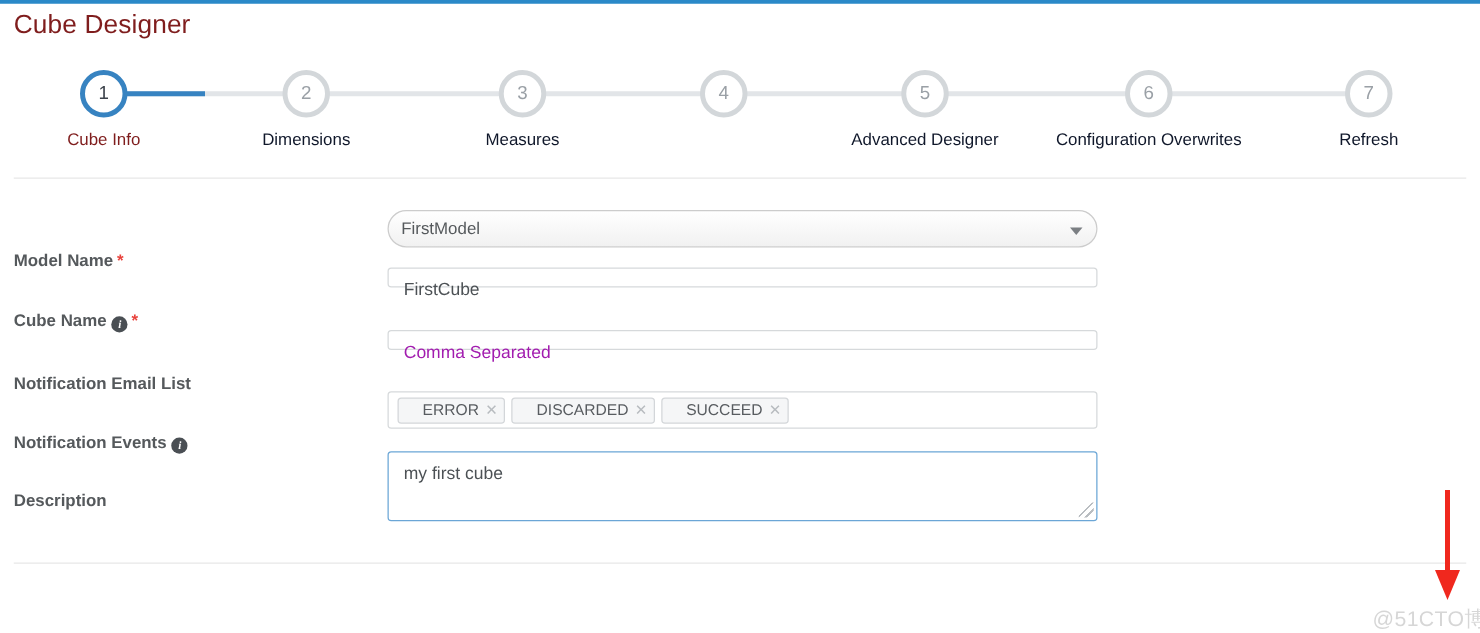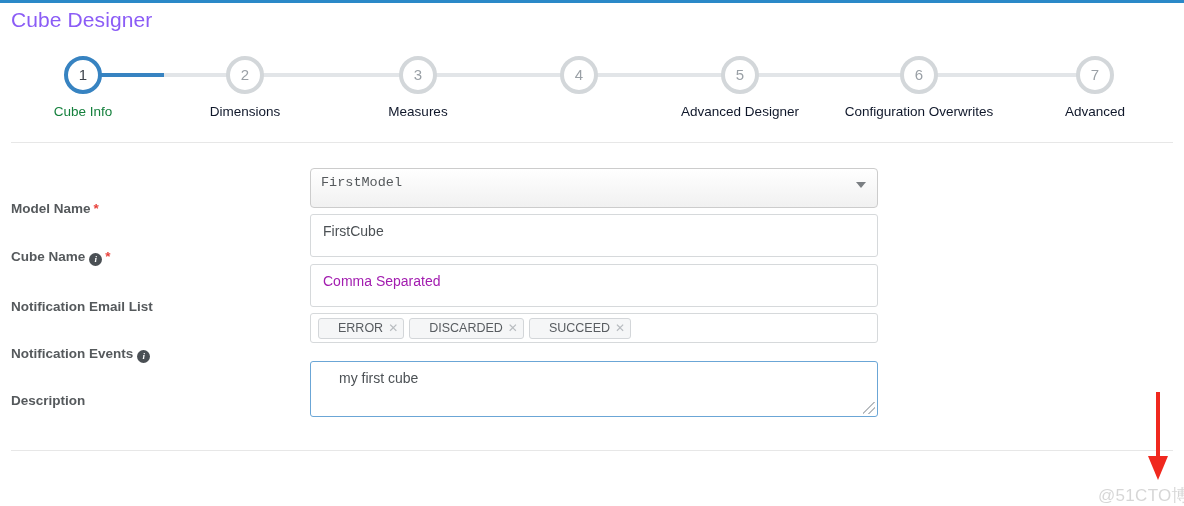--- a/index.html
+++ b/index.html
@@ -24,21 +24,21 @@
     width: 1184px;
     height: 3px;
     background: #2a89c8;
   }
   .page-title {
     position: absolute;
     left: 11px;
     top: 8px;
     font-size: 21px;
     font-weight: 400;
-    color: #8b5cf6;
+    color: #7f1d1d;
     letter-spacing: .1px;
     white-space: nowrap;
   }
 
   
   .stepper {
     position: absolute;
     left: 0;
     top: 56px;
     width: 1184px;
@@ -68,21 +68,21 @@
     border-color: #3783c1;
     color: #3e444c;
   }
   .step .step-label {
     margin-top: 10px;
     font-size: 13.5px;
     color: #0f172a;
     white-space: nowrap;
   }
   .step.active .step-label {
-    color: #15803d;
+    color: #7f1d1d;
   }
   .connector {
     position: absolute;
     height: 4px;
     background: #e2e5e8;
     top: 17px;
     z-index: 1;
   }
   .connector .fill {
     height: 4px;
@@ -135,42 +135,41 @@
     vertical-align: -1px;
     margin-left: 4px;
     font-family: "Liberation Serif", serif;
   }
   .control {
     position: absolute;
     left: 310px;
     width: 568px;
   }
   .select-box {
-    height: 40px;
+    height: 30px;
     border: 1px solid #ccc;
-    border-radius: 4px;
+    border-radius: 15px;
     background: linear-gradient(to bottom, #ffffff 0%, #f1f1f1 100%);
     font-size: 13.5px;
     color: #55595c;
     padding: 0 10px;
     line-height: 28px;
     position: relative;
-    font-family: Liberation Mono, monospace;
   }
   .caret {
     position: absolute;
     right: 11px;
     top: 13px;
     width: 0; height: 0;
     border-left: 5px solid transparent;
     border-right: 5px solid transparent;
     border-top: 6px solid #7b7f83;
   }
   .text-input {
-    height: 43px;
+    height: 16px;
     border: 1px solid #d6d9db;
     border-radius: 3px;
     background: #fff;
     font-size: 14px;
     color: #4c5155;
     padding: 0 12px;
     line-height: 32px;
   }
   .text-input.placeholder { color: #a21caf; }
   .tag-input {
@@ -198,21 +197,21 @@
     font-size: 12px;
     cursor: pointer;
   }
   .textarea-box {
     height: 56px;
     border: 1px solid #6ba6d6;
     border-radius: 3px;
     background: #fff;
     font-size: 14px;
     color: #4c5155;
-    padding: 8px 28px;
+    padding: 8px 12px;
     position: relative;
   }
   .resize-grip {
     position: absolute;
     right: 2px;
     bottom: 2px;
     width: 12px;
     height: 12px;
     background:
       linear-gradient(135deg, transparent 0 44%, #b9bdc1 44% 52%, transparent 52% 68%),
@@ -297,21 +296,21 @@
     <div class="step" style="left:740px;">
       <div class="circle">5</div>
       <div class="step-label">Advanced Designer</div>
     </div>
     <div class="step" style="left:919px;">
       <div class="circle">6</div>
       <div class="step-label">Configuration Overwrites</div>
     </div>
     <div class="step" style="left:1095px;">
       <div class="circle">7</div>
-      <div class="step-label">Advanced</div>
+      <div class="step-label">Refresh</div>
     </div>
   </div>
 
   <div class="divider" id="divider-top"></div>
 
   <div class="form-row" style="top:168px;">
     <div class="field-label" style="top:2px;">
       <span>Model Name</span><span class="req">*</span>
     </div>
     <div class="control">

